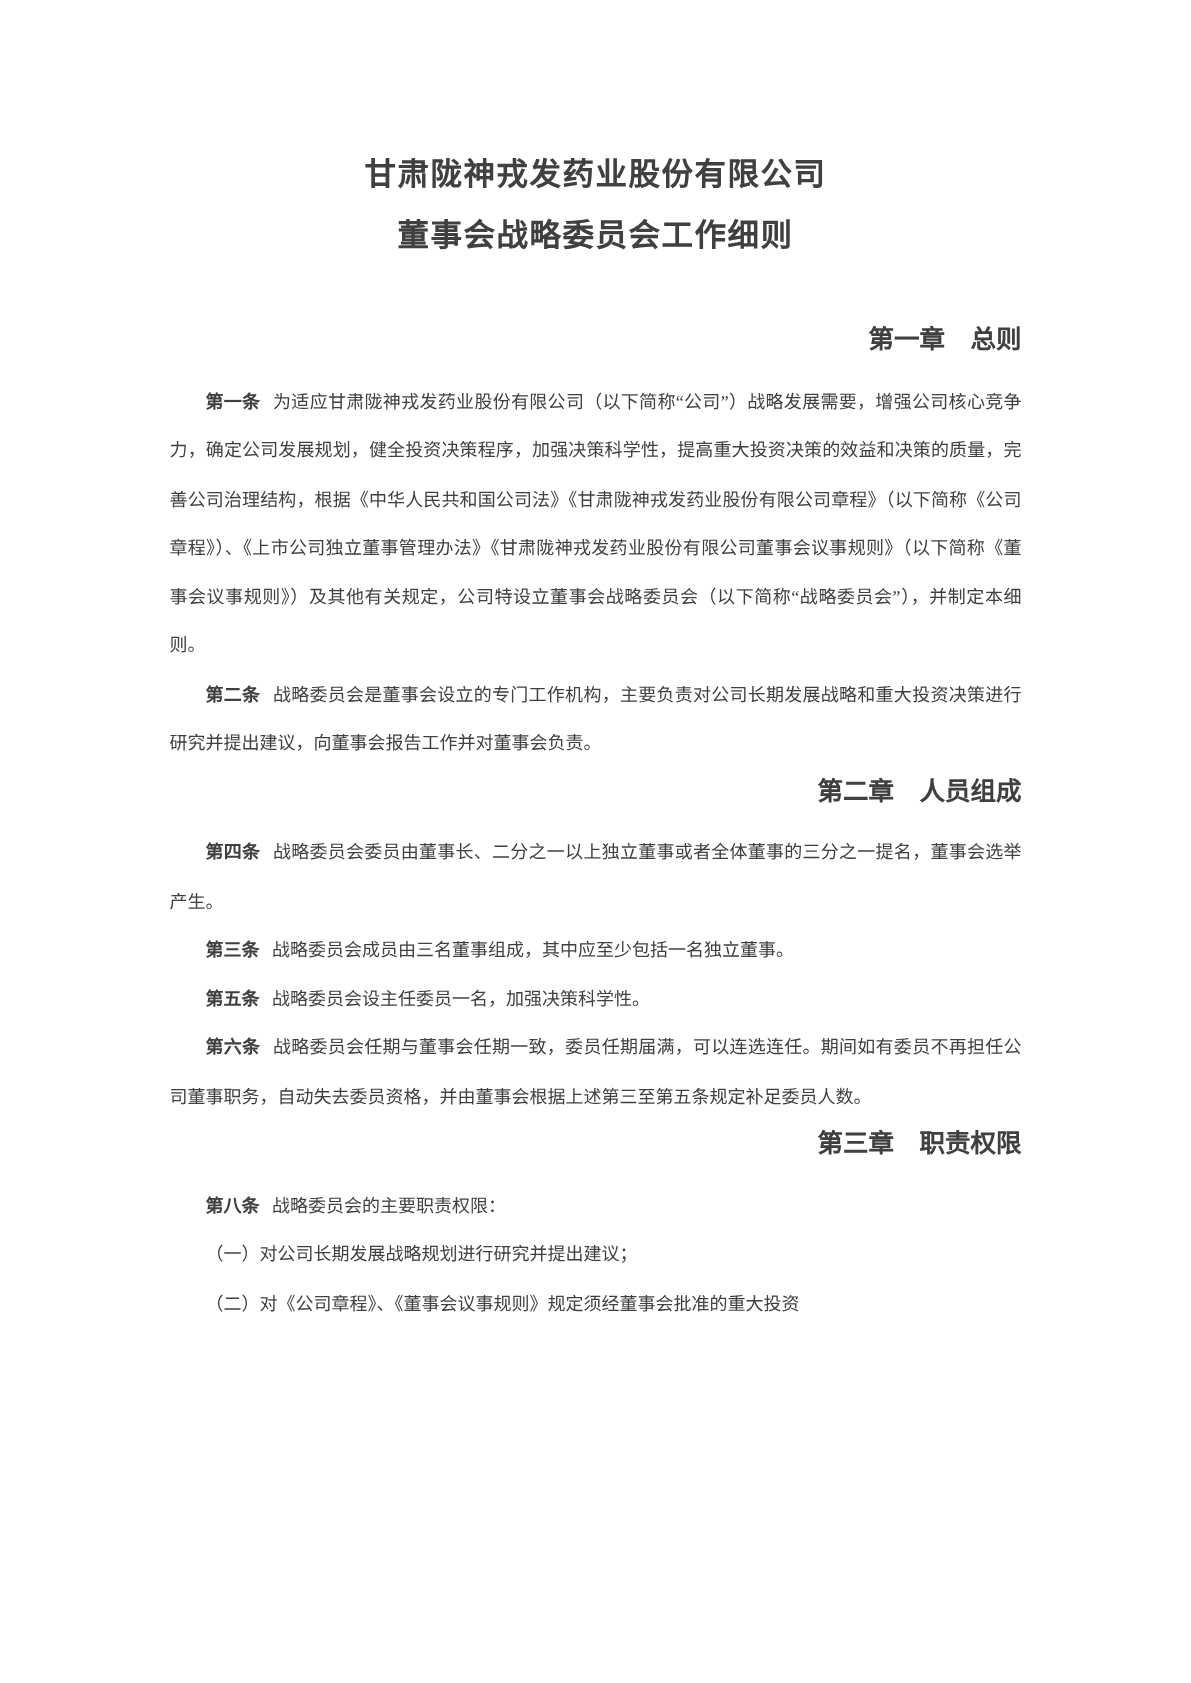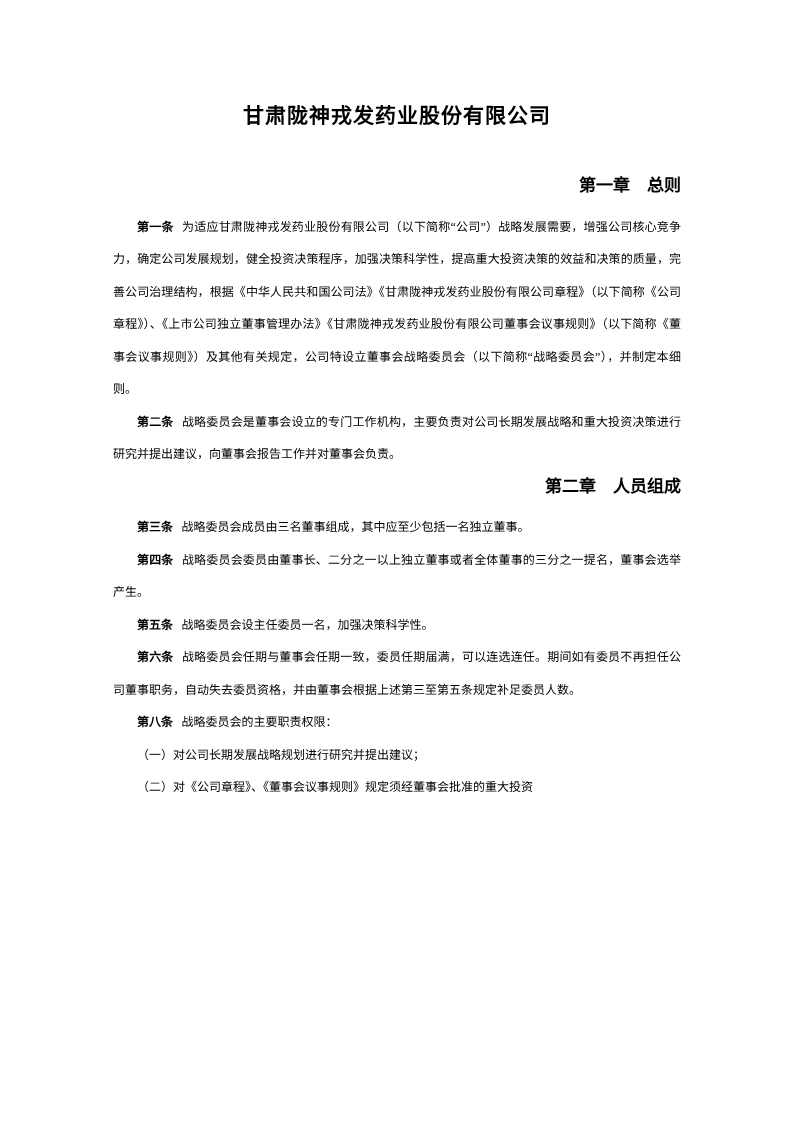--- a/index.html
+++ b/index.html
@@ -4,21 +4,21 @@
 <title>Document</title>
 <style>
   * { margin: 0; padding: 0; box-sizing: border-box; }
   html, body { background: #ffffff; }
   .page {
     position: relative;
     width: 794px;
     height: 1122px;
     margin: 0 auto;
     background: #ffffff;
-    color: #000000;
+    color: #404040;
     font-family: "Liberation Serif", "DejaVu Serif", serif;
     overflow: hidden;
   }
   .content {
     padding: 96px 113px 0 113px;
   }
   .doc-title {
     text-align: center;
     font-weight: bold;
     font-size: 21px;
@@ -46,38 +46,40 @@
     margin-right: 0.7em;
   }
 </style>
 </head>
 <body>
 
 <div class="page">
   <div class="content">
 
     <div class="doc-title">甘肃陇神戎发药业股份有限公司</div>
+    <div class="doc-title">董事会战略委员会工作细则</div>
 
     <h2 class="chapter-heading first">第一章　总则</h2>
 
     <p class="article"><span class="art-label">第一条</span><span>为适应甘肃陇神戎发药业股份有限公司（以下简称“公司”）战略发展需要，增强公司核心竞争力，确定公司发展规划，健全投资决策程序，加强决策科学性，提高重大投资决策的效益和决策的质量，完善公司治理结构，根据《中华人民共和国公司法》《甘肃陇神戎发药业股份有限公司章程》（以下简称《公司章程》）、《上市公司独立董事管理办法》《甘肃陇神戎发药业股份有限公司董事会议事规则》（以下简称《董事会议事规则》）及其他有关规定，公司特设立董事会战略委员会（以下简称“战略委员会”），并制定本细则。</span></p>
 
     <p class="article"><span class="art-label">第二条</span><span>战略委员会是董事会设立的专门工作机构，主要负责对公司长期发展战略和重大投资决策进行研究并提出建议，向董事会报告工作并对董事会负责。</span></p>
 
     <h2 class="chapter-heading">第二章　人员组成</h2>
 
+    <p class="article"><span class="art-label">第四条</span><span>战略委员会委员由董事长、二分之一以上独立董事或者全体董事的三分之一提名，董事会选举产生。</span></p>
+
     <p class="article"><span class="art-label">第三条</span><span>战略委员会成员由三名董事组成，其中应至少包括一名独立董事。</span></p>
-
-    <p class="article"><span class="art-label">第四条</span><span>战略委员会委员由董事长、二分之一以上独立董事或者全体董事的三分之一提名，董事会选举产生。</span></p>
 
     <p class="article"><span class="art-label">第五条</span><span>战略委员会设主任委员一名，加强决策科学性。</span></p>
 
     <p class="article"><span class="art-label">第六条</span><span>战略委员会任期与董事会任期一致，委员任期届满，可以连选连任。期间如有委员不再担任公司董事职务，自动失去委员资格，并由董事会根据上述第三至第五条规定补足委员人数。</span></p>
 
 
+    <h2 class="chapter-heading">第三章　职责权限</h2>
 
     <p class="article"><span class="art-label">第八条</span><span>战略委员会的主要职责权限：</span></p>
 
     <p class="article"><span>（一）对公司长期发展战略规划进行研究并提出建议；</span></p>
 
     <p class="article"><span>（二）对《公司章程》、《董事会议事规则》规定须经董事会批准的重大投资</span></p>
 
   </div>
 </div>
 

